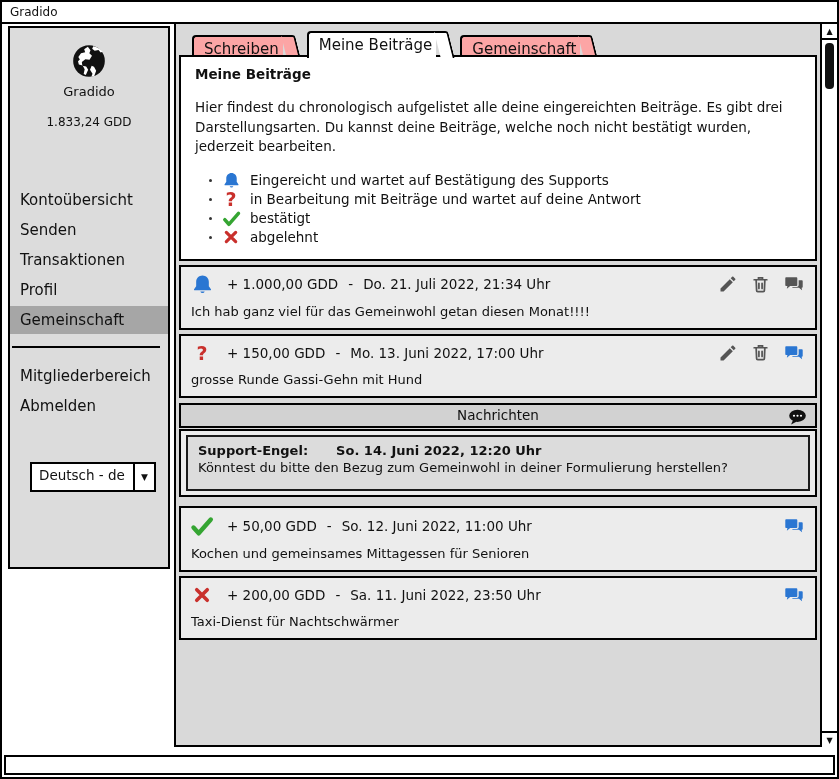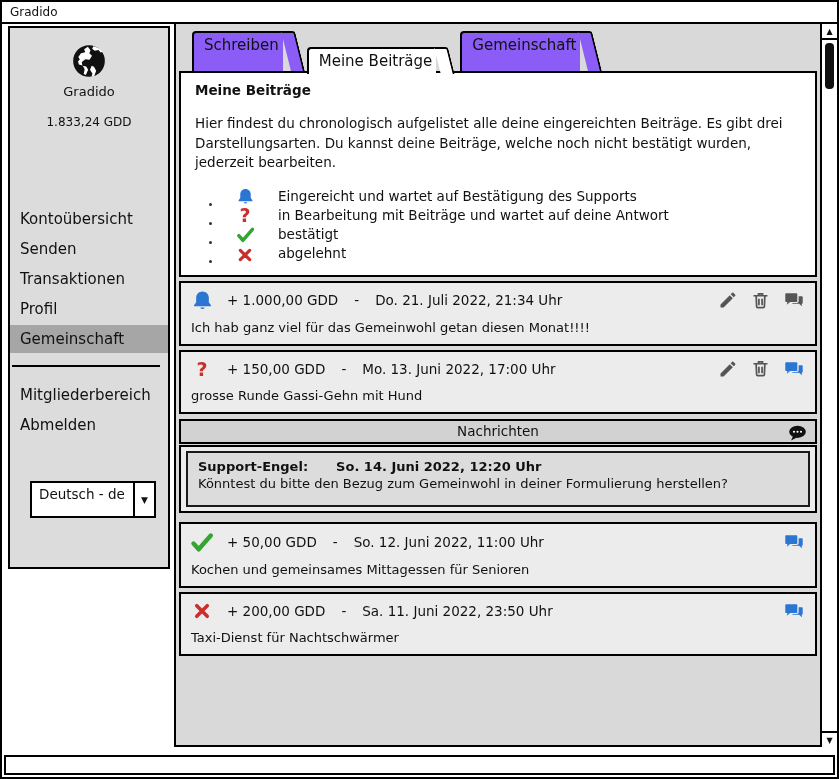--- a/index.html
+++ b/index.html
@@ -11,52 +11,52 @@
 
   
   .content { display: flex; height: 729px; }
 
   
   .sidebar { width: 162px; height: 543px; margin: 2px 0 0 6px; border: 2px solid #000; background: #dcdcdc; flex: none; }
   .logo-wrap { text-align: center; padding-top: 13px; }
   .logo-wrap svg { display: block; margin: 0 auto; }
   .logo-label { font-size: 13px; margin-top: 3px; }
   .balance { font-size: 12px; text-align: center; margin-top: 16px; }
-  .nav { margin-top: 76px; }
+  .nav { margin-top: 57px; }
   .nav-item { font-size: 15px; padding: 5px 10px; margin: 2px 0; cursor: default; }
   .nav-item.active { background: #a6a6a6; }
   .divider { border: none; border-top: 2px solid #000; margin: 12px 8px 14px 2px; }
-  .lang { margin: 42px 0 0 20px; width: 126px; height: 37px; border: 2px solid #000; background: #fff; display: flex; }
+  .lang { margin: 42px 0 0 20px; width: 126px; height: 30px; border: 2px solid #000; background: #fff; display: flex; }
   .lang-value { flex: 1; font-size: 13.5px; padding: 3px 0 0 7px; white-space: nowrap; overflow: hidden; }
   .lang-arrow { width: 21px; border-left: 2px solid #000; display: flex; align-items: center; justify-content: center; font-size: 9px; }
 
   
   .main-col { flex: 1; margin-left: 4px; border-left: 2px solid #000; border-right: 2px solid #000; border-bottom: 2px solid #000; background: #d9d9d9; height: 723px; display: flex; flex-direction: column; overflow: hidden; }
 
   
   .tabs { display: flex; align-items: flex-end; margin: 7px 0 0 16px; position: relative; z-index: 2; }
-  .tab { position: relative; height: 40px; padding: 3px 4px 0 10px; margin-right: 24px; background: #8b5cf6; border-top: 2px solid #000; border-left: 2px solid #000; border-top-left-radius: 4px; font-size: 15px; white-space: nowrap; cursor: default; }
+  .tab { position: relative; height: 20px; padding: 3px 4px 0 10px; margin-right: 24px; background: #fca5a5; border-top: 2px solid #000; border-left: 2px solid #000; border-top-left-radius: 4px; font-size: 15px; white-space: nowrap; cursor: default; }
   .tab::after { content: ""; position: absolute; top: -2px; bottom: 0; right: -12px; width: 12px; background: inherit; border-top: 2px solid #000; border-right: 2px solid #000; border-top-right-radius: 3px; transform: skewX(14deg); transform-origin: 0 0; }
   .tab.active { background: #fff; height: 27px; margin-bottom: -3px; z-index: 3; }
 
   
   .intro-box { margin: 0 3px; border: 2px solid #000; background: #fff; padding: 9px 14px 12px; position: relative; z-index: 1; }
   .intro-heading { font-size: 13.5px; font-weight: bold; margin: 0 0 2px; }
   .intro-desc { font-size: 13.5px; line-height: 1.45; margin: 16px 0 14px; max-width: 600px; }
   .legend { list-style: none; margin: 0; padding: 0 0 0 14px; }
-  .legend li { display: flex; align-items: flex-end; gap: 22px; font-size: 13.5px; line-height: 19px; }
+  .legend li { display: flex; align-items: center; gap: 8px; font-size: 13.5px; line-height: 19px; }
   .dot { width: 3px; height: 3px; border-radius: 50%; background: #333; flex: none; }
   .licon { width: 22px; display: flex; justify-content: center; align-items: center; flex: none; }
 
   
   .entry { margin: 4px 3px 0; border: 2px solid #000; background: #ececec; padding: 6px 10px 9px 8px; }
   .entry.gap-top { margin-top: 9px; }
   .entry-top { display: flex; align-items: center; }
   .entry-icon { width: 26px; display: flex; justify-content: center; align-items: center; flex: none; }
-  .entry-text { display: flex; align-items: baseline; gap: 16px; font-size: 13.5px; margin-left: 12px; white-space: nowrap; }
+  .entry-text { display: flex; align-items: baseline; gap: 10px; font-size: 13.5px; margin-left: 12px; white-space: nowrap; }
   .entry-actions { margin-left: auto; display: flex; align-items: center; gap: 13px; }
   .entry-actions svg { display: block; cursor: pointer; }
   .entry-desc { font-size: 13px; margin: 8px 0 0 2px; }
   .qmark { font-weight: bold; font-size: 19px; color: #c9302c; font-family: "DejaVu Sans", sans-serif; }
 
   
   .msg-header { margin: 5px 3px 0; border: 2px solid #000; background: #d2d2d2; height: 25px; display: flex; align-items: center; justify-content: center; font-size: 13.5px; position: relative; cursor: default; }
   .msg-header .bubble { position: absolute; right: 7px; top: 2px; }
   .msg-body { margin: 1px 3px 0; border: 2px solid #000; background: #ececec; padding: 4px 5px; }
   .msg-inner { border: 2px solid #1a1a1a; background: #dcdcdc; min-height: 56px; padding: 6px 10px; font-size: 13px; }

